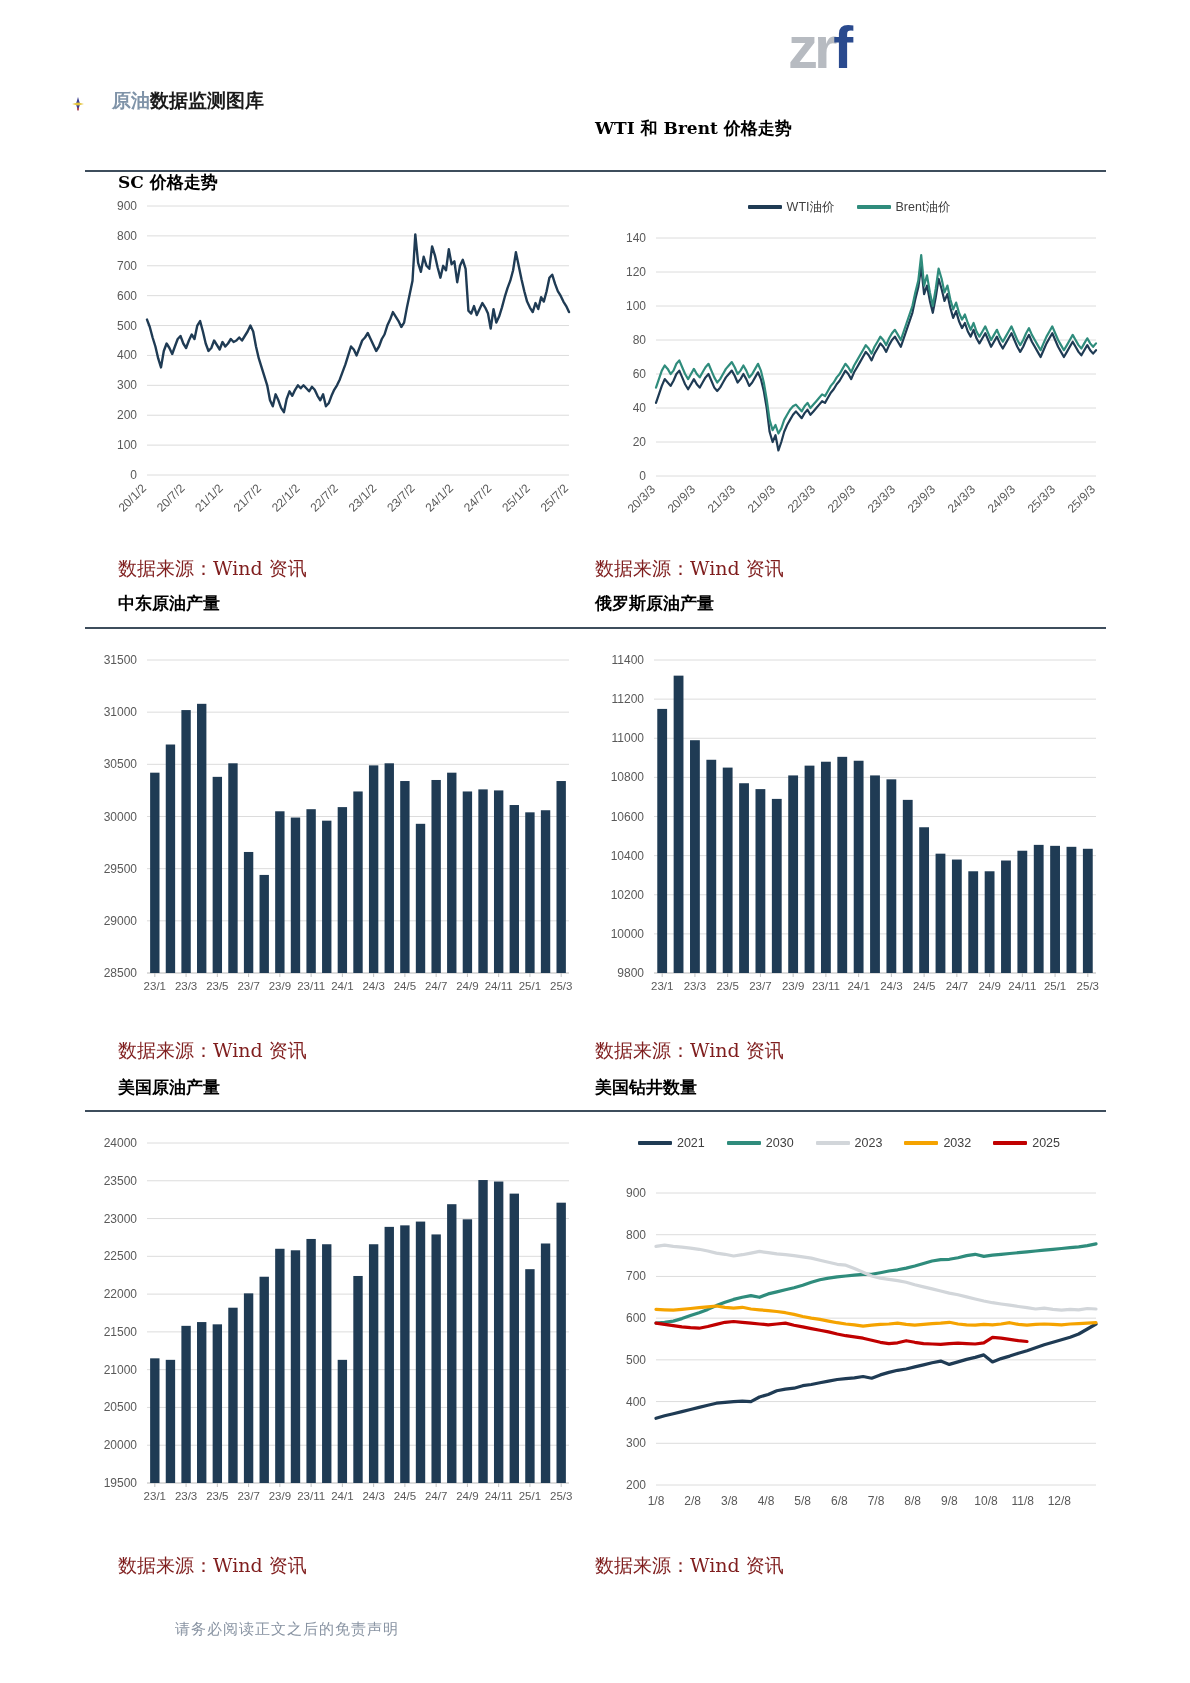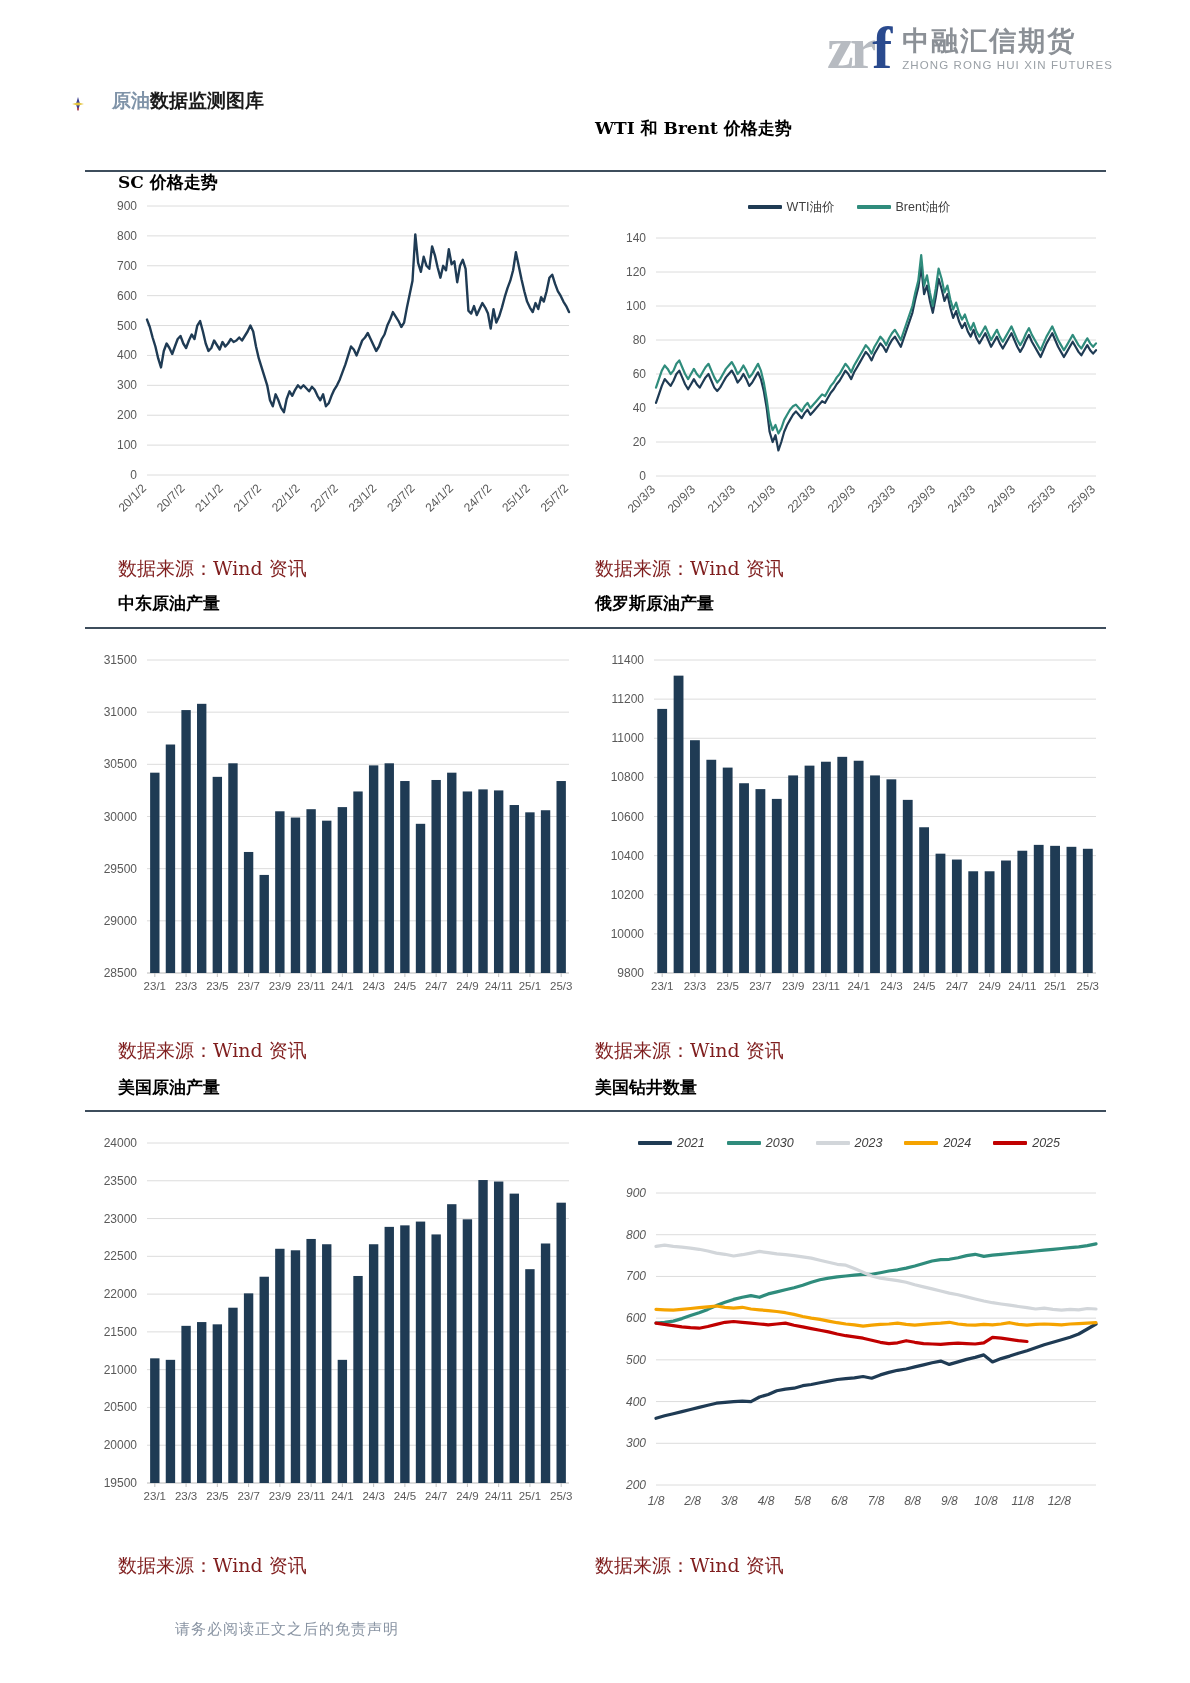--- a/index.html
+++ b/index.html
@@ -1,20 +1,20 @@
 <!DOCTYPE html>
 <html><head>
 <meta charset="utf-8">
 <style>
   html,body{margin:0;padding:0;background:#e8e8e8;}
   .page{position:relative;width:1190px;height:1683px;background:#ffffff;margin:0 auto;
         font-family:"Liberation Sans","DejaVu Sans",sans-serif;overflow:hidden;}
   
   .logo{position:absolute;left:788px;top:18px;display:flex;align-items:center;gap:14px;}
-  .logo-mark{font-family:Liberation Serif, serif;font-weight:800;font-size:60px;line-height:60px;letter-spacing:-4px;margin-left:39px;}
+  .logo-mark{font-family:Liberation Sans, sans-serif;font-weight:800;font-size:60px;line-height:60px;letter-spacing:-4px;}
   .logo-mark .zr{color:#b7bbc1;}
   .logo-mark .f{color:#2a4a8e;}
   .logo-text .cn{font-family:"DejaVu Serif","Liberation Serif",serif;font-weight:700;font-size:27px;color:#8b9096;letter-spacing:2px;line-height:30px;}
   .logo-text .en{font-size:11.5px;color:#9aa0a6;letter-spacing:1.1px;margin-top:3px;}
   
   .bullet{position:absolute;left:70px;top:96px;width:16px;height:16px;}
   .page-title{position:absolute;left:112px;top:88px;font-family:"DejaVu Serif","Liberation Serif",serif;
               font-size:19px;font-weight:700;color:#1a1a1a;}
   .page-title .pfx{color:#7f93a8;}
   
@@ -23,38 +23,34 @@
   .src{position:absolute;font-family:"DejaVu Serif","Liberation Serif",serif;font-size:19px;color:#7f1d1d;}
   .footer{position:absolute;left:175px;top:1620px;font-family:"DejaVu Serif","Liberation Serif",serif;
           font-size:15px;color:#8893a2;letter-spacing:1px;}
   
   .chart{position:absolute;}
   #c0{left:85px;top:178px;width:492px;height:365px;}
   #c1{left:592px;top:192px;width:514px;height:350px;}
   #c2{left:85px;top:640px;width:492px;height:375px;}
   #c3{left:592px;top:640px;width:514px;height:375px;}
   #c4{left:85px;top:1125px;width:492px;height:400px;}
-  #c5{left:592px;top:1125px;width:514px;height:400px;font-style:italic;}
+  #c5{left:592px;top:1125px;width:514px;height:400px;}
   .legend{display:flex;justify-content:center;}
   .legend .li{display:flex;align-items:center;margin:0 11px;}
   .legend .sw{display:inline-block;width:34px;height:4px;margin-right:5px;border-radius:1px;}
   .legend .ll{font-size:12.5px;color:#404040;}
   svg text{font-family:"Liberation Sans","DejaVu Sans",sans-serif;}
 </style>
 </head>
 <body>
 
 <div class="page">
 
   <div class="logo">
     <div class="logo-mark"><span class="zr">zr</span><span class="f">f</span></div>
-    <div class="logo-text">
-      <div class="cn">中融汇信期货</div>
-      <div class="en">ZHONG RONG HUI XIN FUTURES</div>
-    </div>
   </div>
 
   <span class="bullet">
     <svg width="16" height="16" viewBox="0 0 16 16">
       <path d="M8 1 L10 8 L8 15 L6 8 Z" fill="#3b3e8f"></path>
       <path d="M2 8 L8 6.4 L14 8 L8 9.6 Z" fill="#e3c33a"></path>
       <path d="M8 11 L9 13 L8 15 L7 13 Z" fill="#c03a3a"></path>
     </svg>
   </span>
   <div class="page-title"><span class="pfx">原油</span><span>数据监测图库</span></div>
@@ -419,21 +415,21 @@
         <span class="li">
           <i class="sw" style="background: rgb(47, 140, 124);"></i>
           <span class="ll">2030</span>
         </span>
         <span class="li">
           <i class="sw" style="background: rgb(210, 214, 218);"></i>
           <span class="ll">2023</span>
         </span>
         <span class="li">
           <i class="sw" style="background: rgb(245, 163, 0);"></i>
-          <span class="ll">2024</span>
+          <span class="ll">2032</span>
         </span>
         <span class="li">
           <i class="sw" style="background: rgb(192, 0, 0);"></i>
           <span class="ll">2025</span>
         </span>
       </div><svg width="514" height="364" viewBox="0 0 514 364">
         <g>
           <line x1="64" y1="324" x2="504" y2="324" stroke="#dcdcdc" stroke-width="1"></line>
           <line x1="64" y1="282.28571428571433" x2="504" y2="282.28571428571433" stroke="#dcdcdc" stroke-width="1"></line>
           <line x1="64" y1="240.57142857142858" x2="504" y2="240.57142857142858" stroke="#dcdcdc" stroke-width="1"></line>

